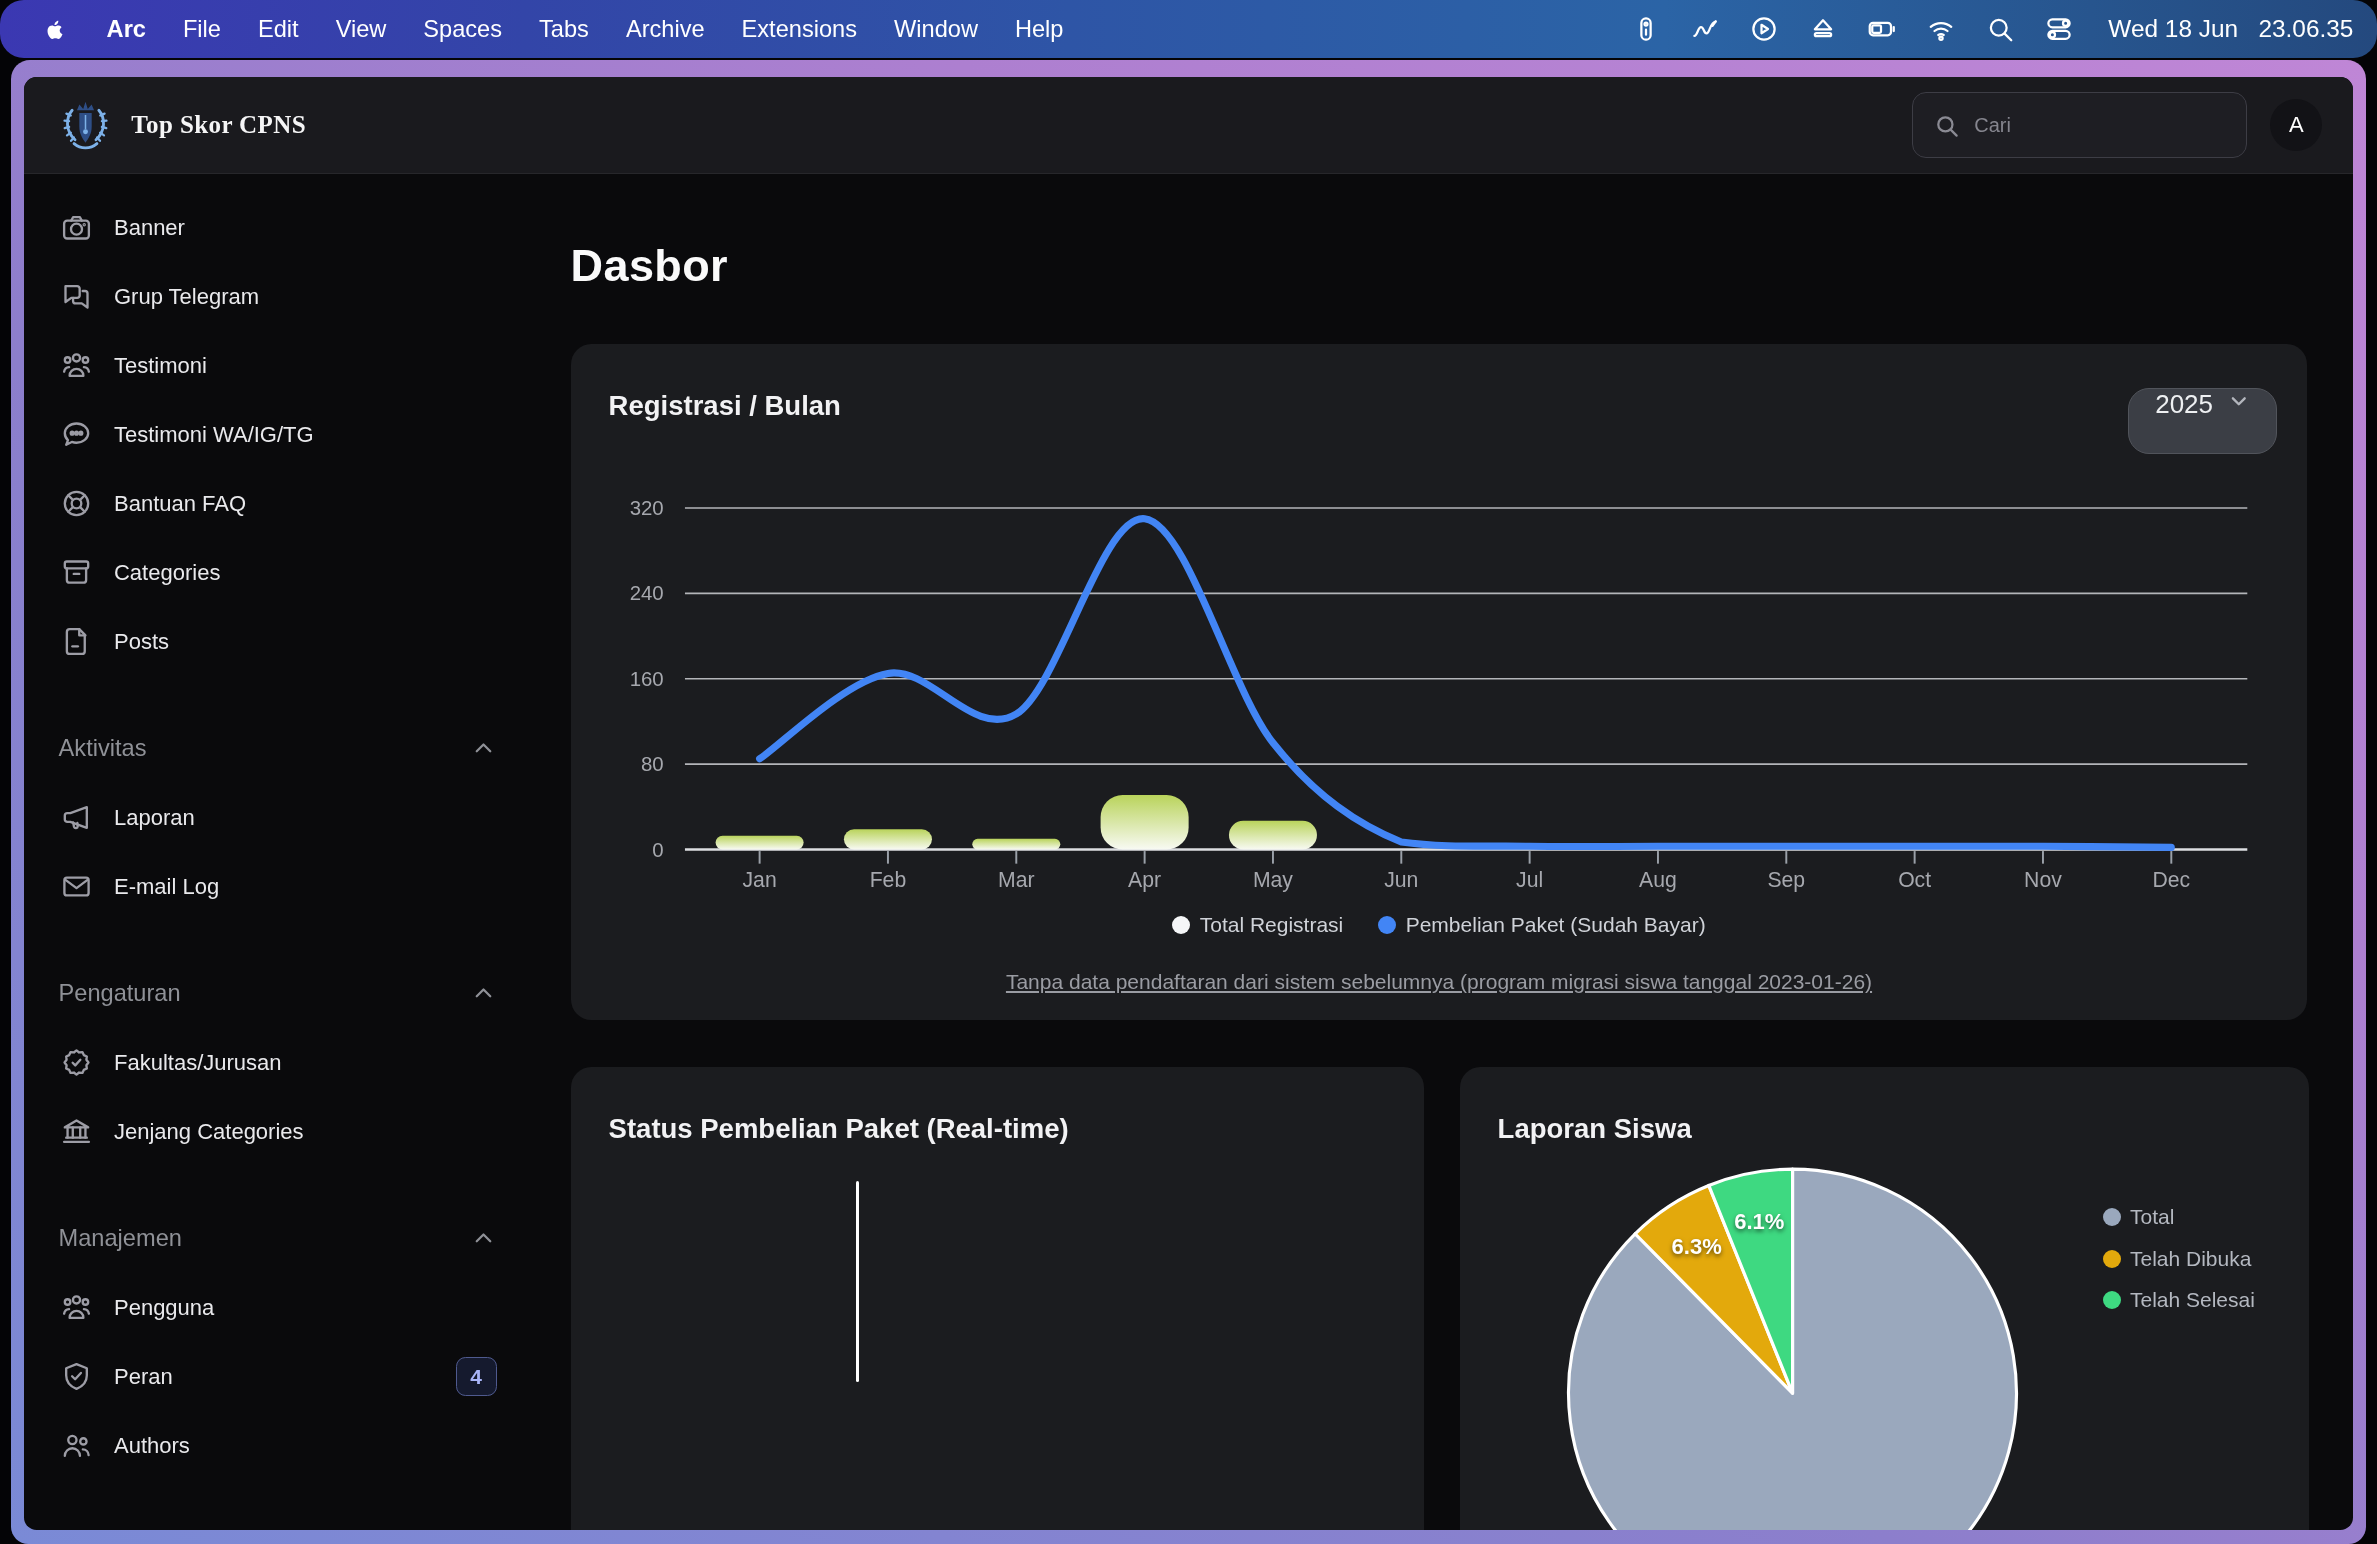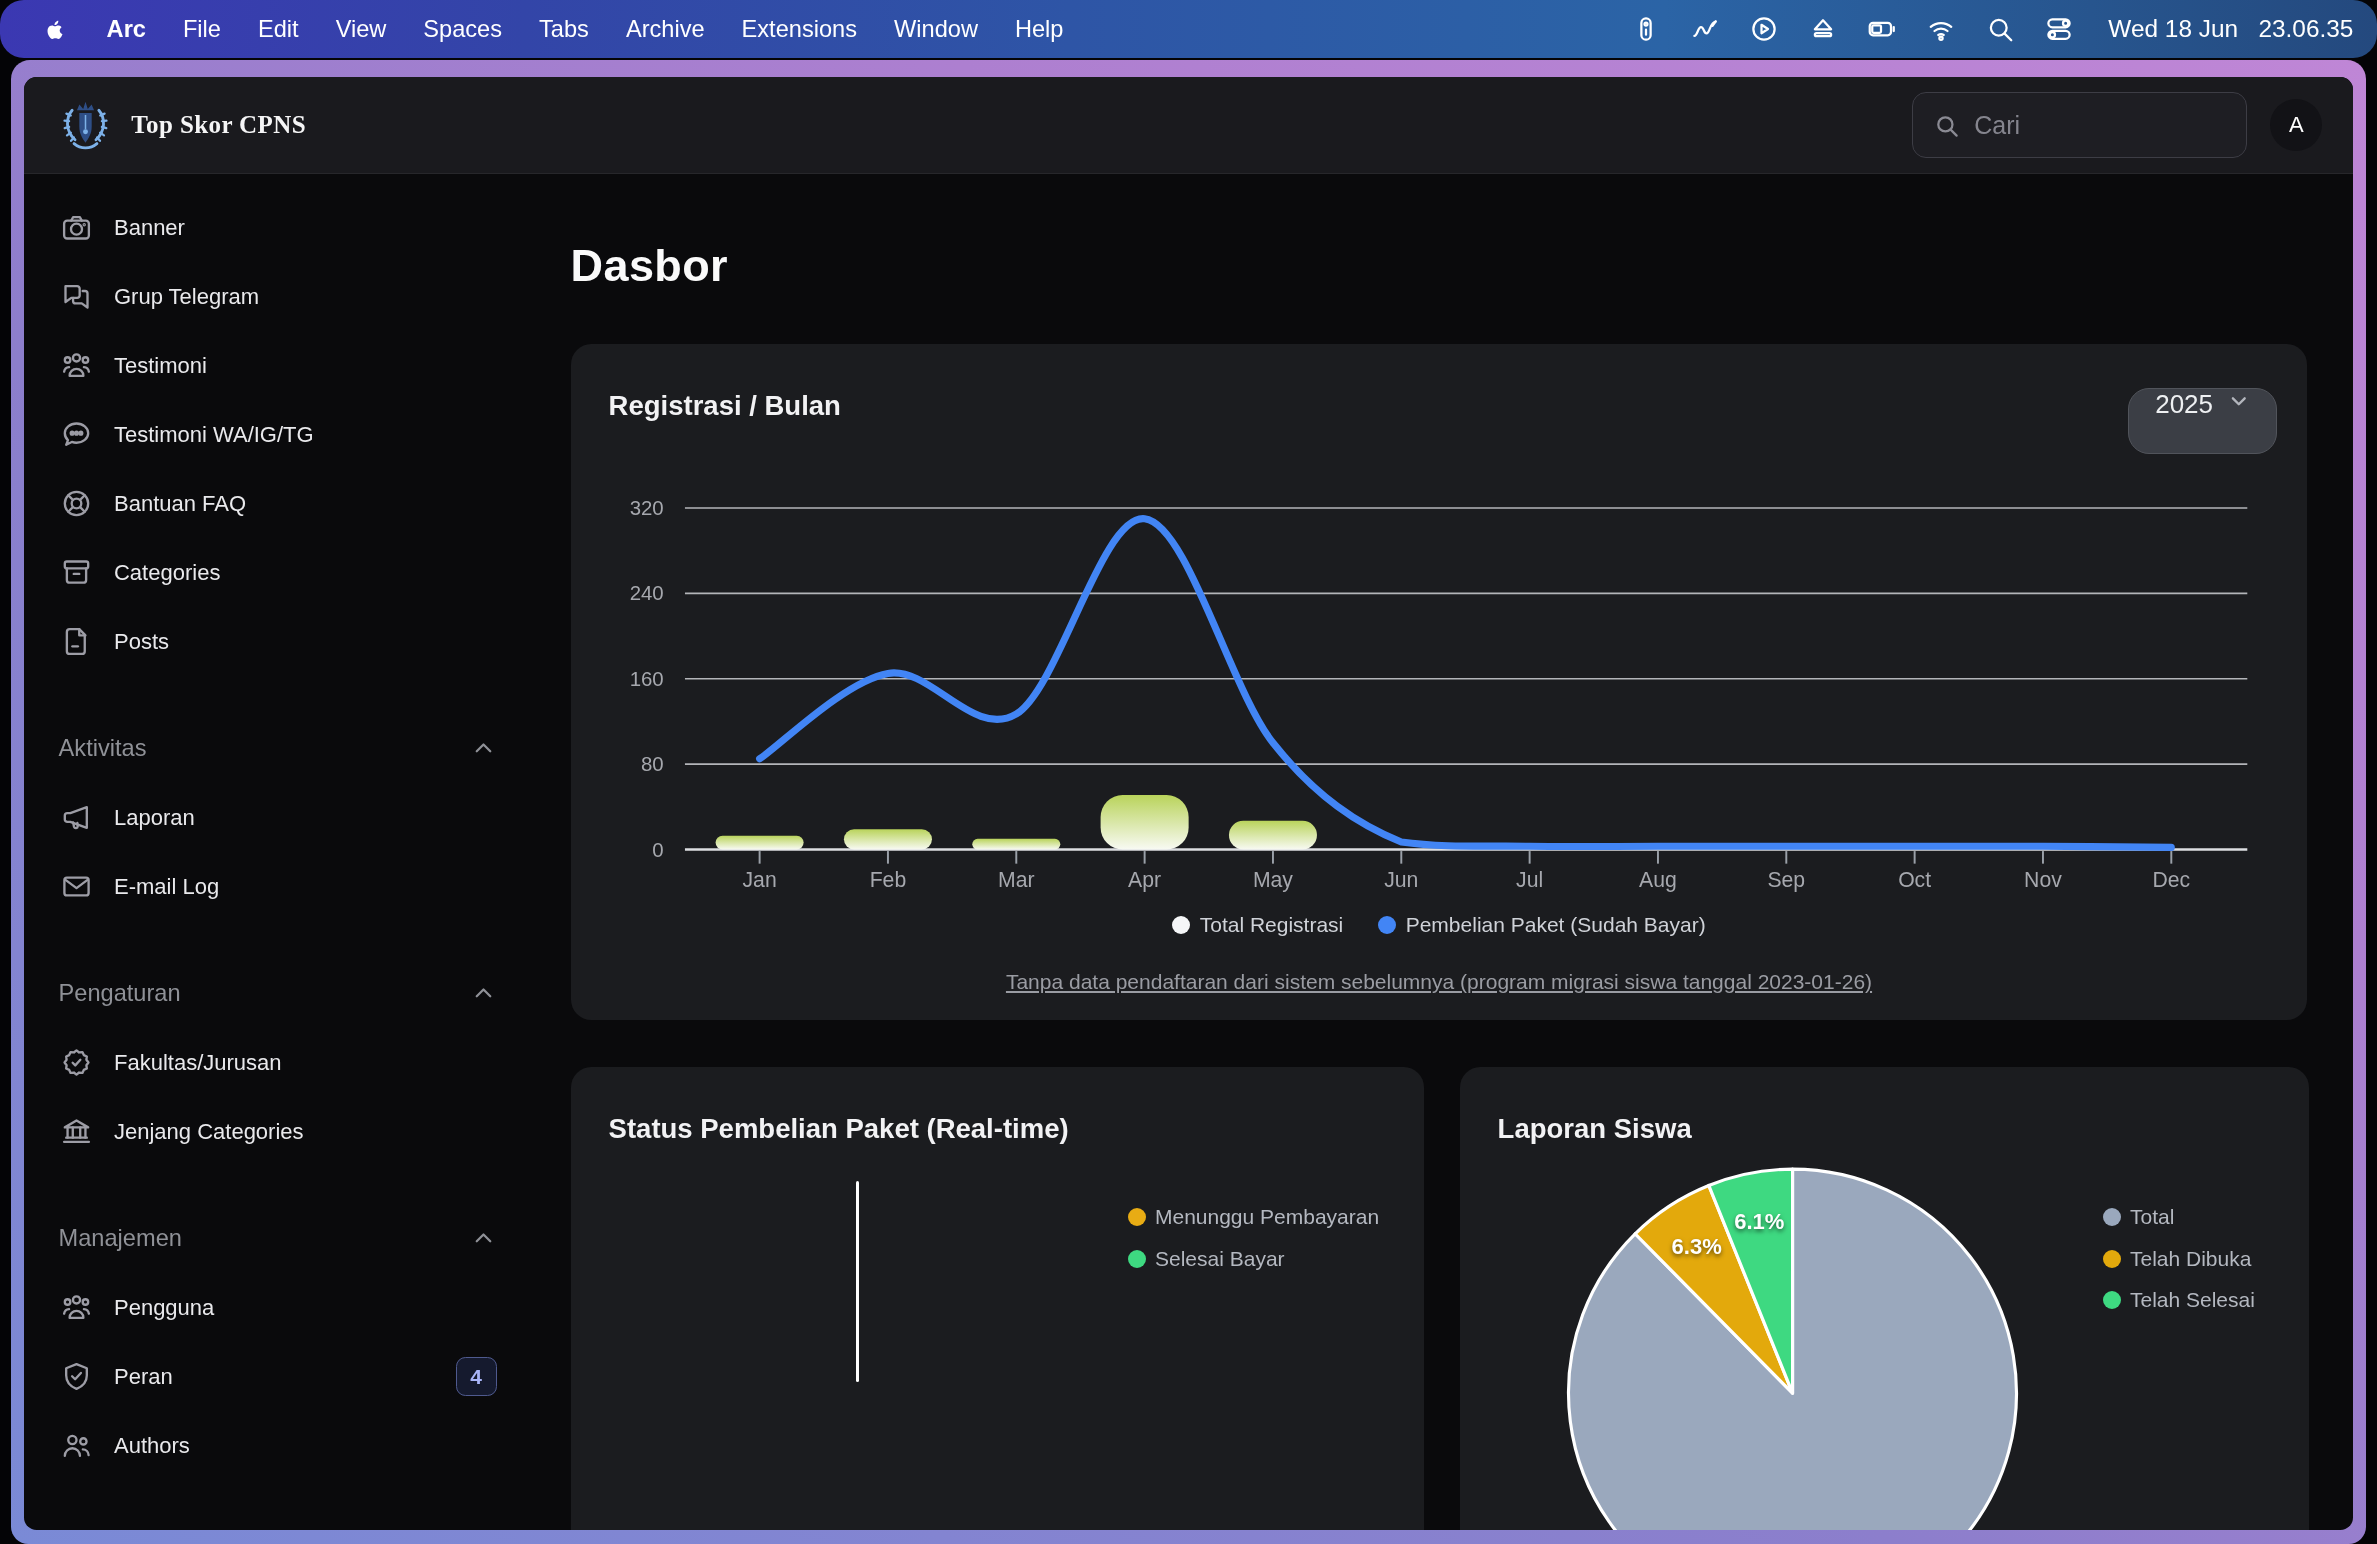--- a/index.html
+++ b/index.html
@@ -29,21 +29,21 @@
 
   
   .app-header { position:absolute; left:0; top:0; right:0; height:97px; background:#1a1a1e;
     border-bottom:0.8px solid #27272b; display:flex; align-items:center; padding:0 31px; z-index:5; }
   .brand { display:flex; align-items:center; gap:15.7px; }
   .brand-logo { width:61px; height:61px; }
   .brand-name { font-family:"Liberation Serif", serif; font-weight:700; font-size:25px; color:#f5f5f6; letter-spacing:0.4px; }
   .search-box { margin-left:auto; width:335px; height:66px; background:#1e1e23; border:1.6px solid #3d3d45;
     border-radius:14px; display:flex; align-items:center; gap:14px; padding:0 20.4px; }
   .search-box svg { width:27px; height:27px; stroke:#8a8a93; fill:none; stroke-width:2; stroke-linecap:round; flex:none; }
-  .search-box input { background:transparent; border:none; outline:none; color:#d5d5da; font-size:25px;
+  .search-box input { background:transparent; border:none; outline:none; color:#d5d5da; font-size:20px;
     font-family:"Liberation Sans", sans-serif; width:100%; }
   .search-box input::placeholder { color:#85858e; }
   .avatar { width:52px; height:52px; border-radius:50%; background:#121216; color:#fff; display:flex;
     align-items:center; justify-content:center; font-size:22px; margin-left:23.6px; flex:none; }
 
   
   .sidebar { position:absolute; left:0; top:97px; bottom:0; width:519px; padding:19px 0 0 0; }
   .side-item { height:69px; display:flex; align-items:center; gap:20.4px; padding:0 46px 0 35px; cursor:pointer; }
   .side-item .icn { width:35px; height:35px; flex:none; display:flex; align-items:center; justify-content:center; }
   .side-item .icn svg { width:33px; height:33px; stroke:#9d9da6; fill:none; stroke-width:1.7; stroke-linecap:round; stroke-linejoin:round; }
@@ -522,30 +522,20 @@
         <div class="footnote">
           <a href="#">Tanpa data pendaftaran dari sistem sebelumnya (program migrasi siswa tanggal 2023-01-26)</a>
         </div>
       </section>
 
       <div class="cards-row">
 
         <section class="card card-status">
           <div class="card-title">Status Pembelian Paket (Real-time)</div>
           <div class="empty-pie-line"></div>
-          <div class="v-legend legend-status" id="legend-status">
-              <span class="legend-item">
-                <span class="legend-dot" style="background: rgb(232, 172, 20);"></span>
-                <span class="legend-label">Menunggu Pembayaran</span>
-              </span>
-              <span class="legend-item">
-                <span class="legend-dot" style="background: rgb(62, 217, 129);"></span>
-                <span class="legend-label">Selesai Bayar</span>
-              </span>
-            </div>
         </section>
 
         <section class="card card-pie">
           <svg class="pie-svg" id="pie-chart-svg" viewBox="0 0 1080 780">
               <path d="M 423 415 L 423.0 130.0 A 285 285 0 1 1 222.7 212.2 Z" fill="#9aa8bd" stroke="#ffffff" stroke-width="4" stroke-linejoin="round"></path>
               <path d="M 423 415 L 222.7 212.2 A 285 285 0 0 1 316.4 150.7 Z" fill="#e3a90c" stroke="#ffffff" stroke-width="4" stroke-linejoin="round"></path>
               <path d="M 423 415 L 316.4 150.7 A 285 285 0 0 1 423.0 130.0 Z" fill="#3ed981" stroke="#ffffff" stroke-width="4" stroke-linejoin="round"></path>
               <text x="301.0" y="238.2" text-anchor="middle" font-size="28" font-weight="bold" fill="#ffffff" style="filter:drop-shadow(0 3px 3px rgba(0,0,0,.55))">6.3%</text>
               <text x="380.7" y="205.8" text-anchor="middle" font-size="28" font-weight="bold" fill="#ffffff" style="filter:drop-shadow(0 3px 3px rgba(0,0,0,.55))">6.1%</text>
             </svg>

